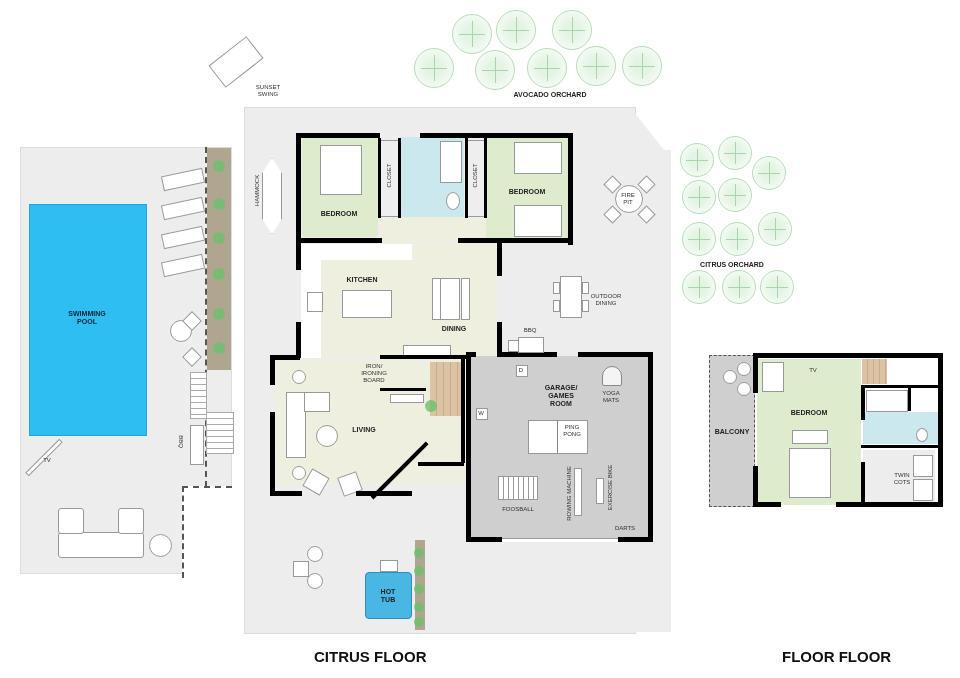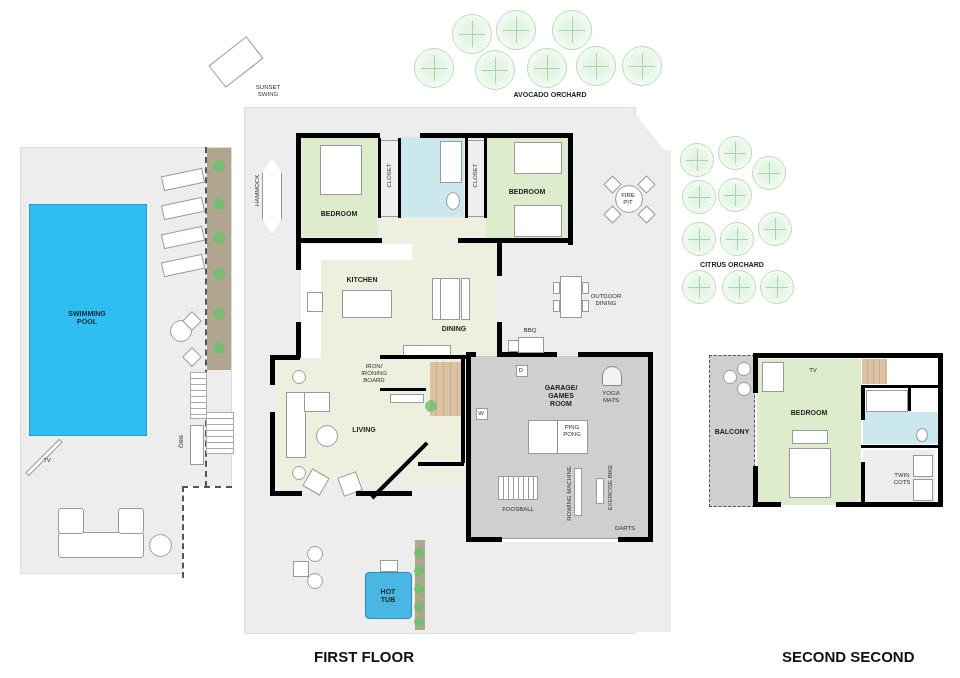--- a/index.html
+++ b/index.html
@@ -239,21 +239,21 @@
   <div class="lbl" style="left:372px;top:588px;width:32px;">HOT
 TUB</div>
 
   <div class="abs" style="left:415px;top:540px;width:10px;height:90px;background:#b0a58f;"></div>
   <div class="plant" style="left:414px;top:548px;width:10px;height:10px;"></div>
   <div class="plant" style="left:414px;top:566px;width:10px;height:10px;"></div>
   <div class="plant" style="left:414px;top:584px;width:10px;height:10px;"></div>
   <div class="plant" style="left:414px;top:602px;width:10px;height:10px;"></div>
   <div class="plant" style="left:414px;top:617px;width:10px;height:10px;"></div>
 
-  <div class="title" style="left:314px;top:648px;">FIRST FLOOR</div>
+  <div class="title" style="left:314px;top:648px;">CITRUS FLOOR</div>
 </div>
 
 <div>
   <div class="abs" style="left:709px;top:355px;width:44px;height:150px;background:#cfcfcf;border:1px dashed #555;"></div>
   <div class="round" style="left:723px;top:370px;width:12px;height:12px;"></div>
   <div class="round" style="left:737px;top:362px;width:12px;height:12px;"></div>
   <div class="round" style="left:737px;top:382px;width:12px;height:12px;"></div>
   <div class="lbl" style="left:712px;top:428px;width:40px;">BALCONY</div>
 
   <div class="abs" style="left:757px;top:359px;width:104px;height:146px;background:#deeccd;"></div>
@@ -278,14 +278,14 @@
   <div class="wall" style="left:753px;top:466px;width:5px;height:40px;"></div>
   <div class="wall" style="left:938px;top:353px;width:5px;height:153px;"></div>
   <div class="wall" style="left:753px;top:502px;width:28px;height:5px;"></div>
   <div class="wall" style="left:836px;top:502px;width:107px;height:5px;"></div>
   <div class="wall" style="left:861px;top:385px;width:4px;height:35px;"></div>
   <div class="wall" style="left:861px;top:462px;width:4px;height:42px;"></div>
   <div class="wall" style="left:861px;top:385px;width:82px;height:3px;"></div>
   <div class="wall" style="left:861px;top:445px;width:82px;height:3px;"></div>
   <div class="wall" style="left:908px;top:385px;width:3px;height:26px;"></div>
 
-  <div class="title" style="left:782px;top:648px;">SECOND SECOND</div>
+  <div class="title" style="left:782px;top:648px;">FLOOR FLOOR</div>
 </div>
 
 </body></html>

